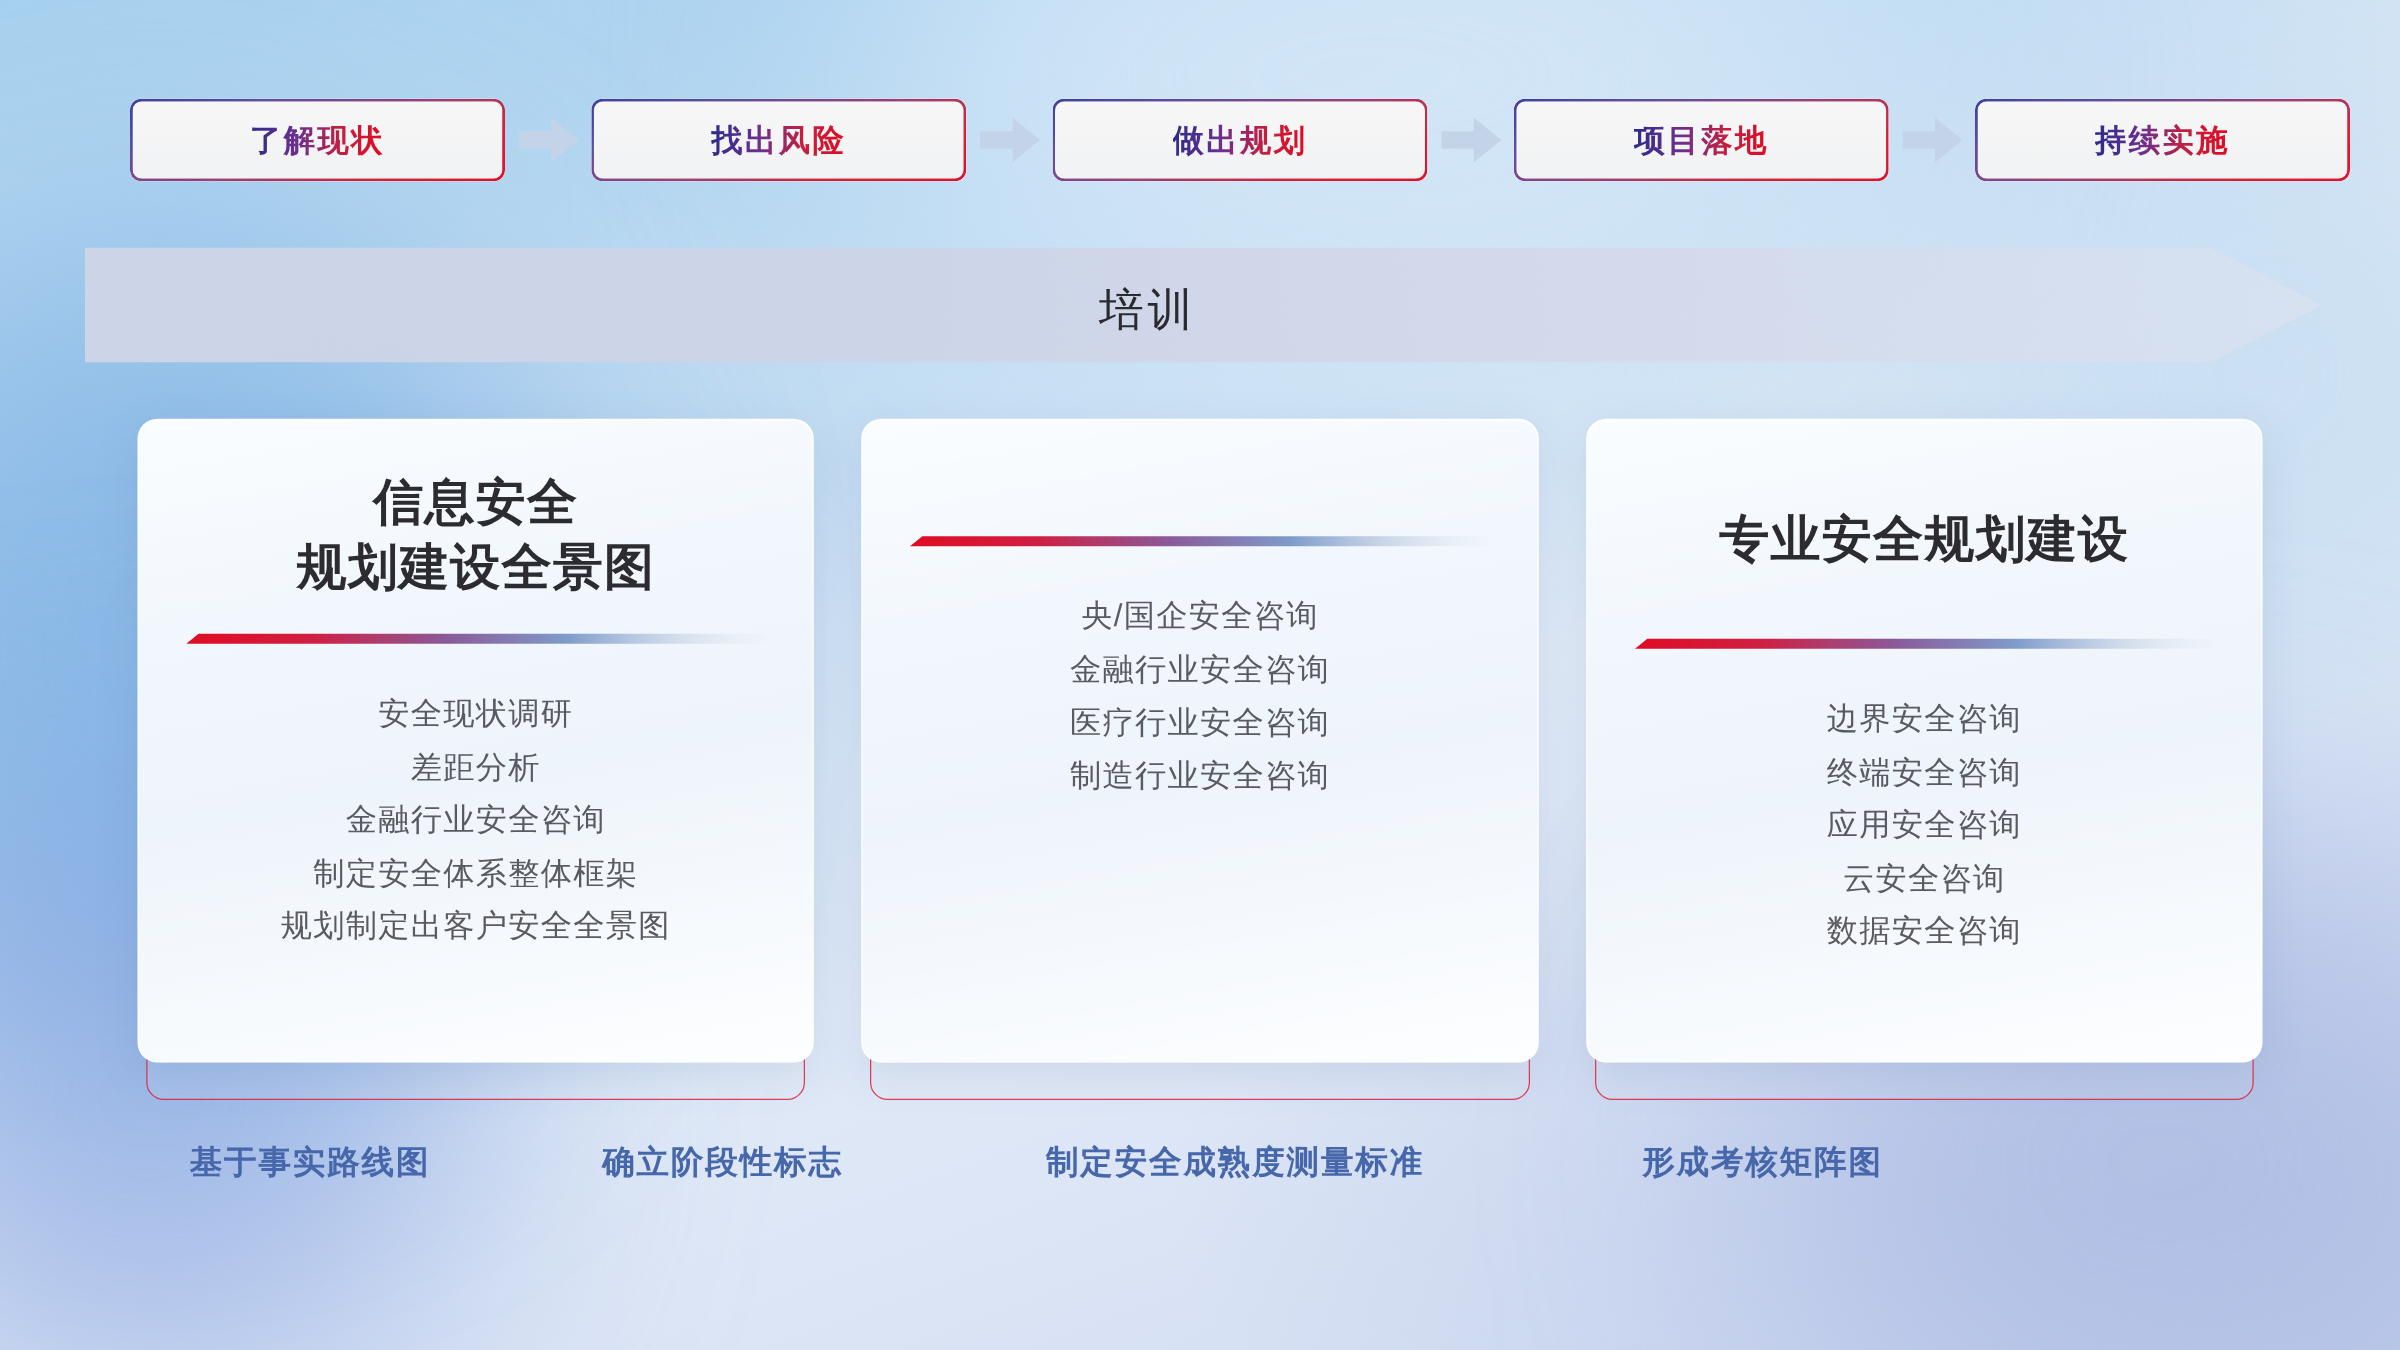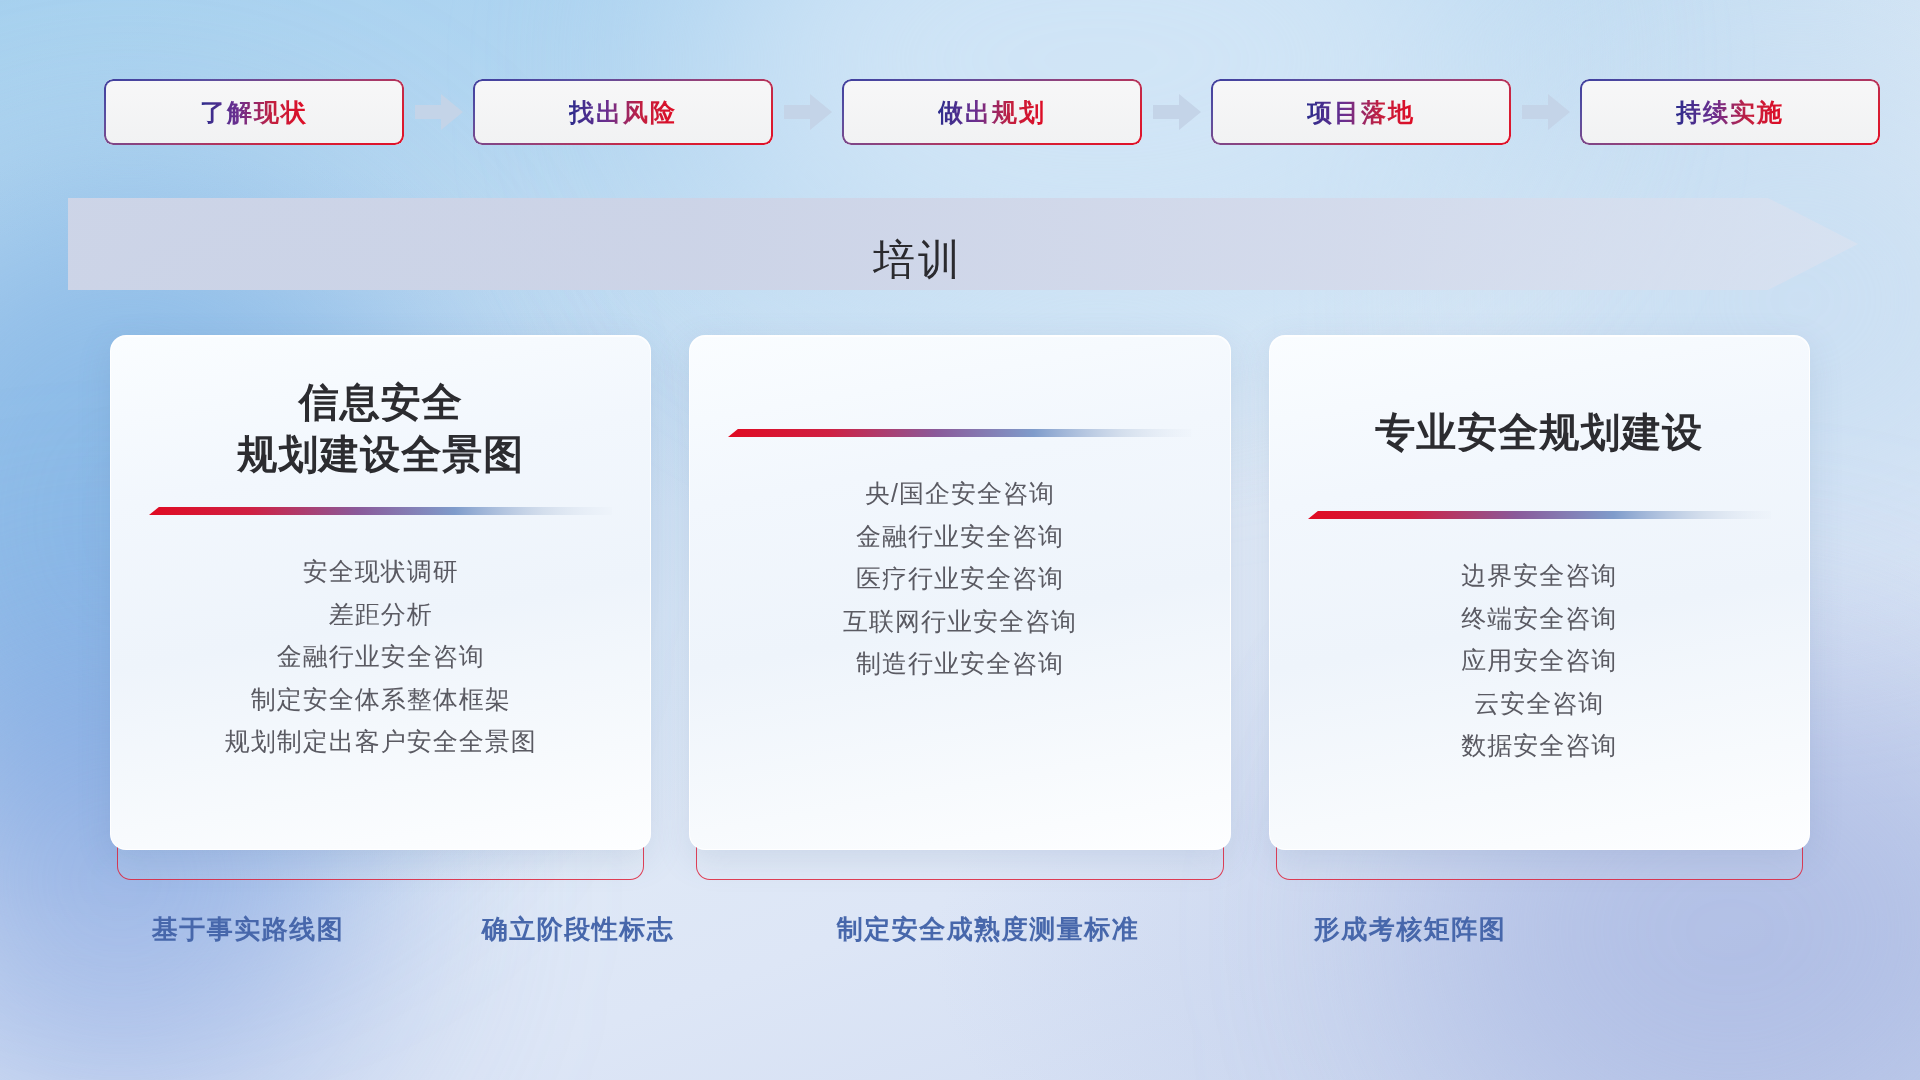--- a/index.html
+++ b/index.html
@@ -97,27 +97,27 @@
     position: absolute;
     left: 68px;
     top: 198px;
     width: 1790px;
     height: 92px;
   }
   .banner svg { display: block; width: 100%; height: 100%; }
   .banner-label {
     position: absolute;
     left: 0;
-    top: 16px;
+    top: 4px;
     width: 1700px;
     height: 92px;
     display: flex;
     align-items: center;
     justify-content: center;
-    font-size: 42px;
+    font-size: 36px;
     font-weight: 500;
     color: #2b2b2f;
     letter-spacing: 3px;
   }
 
   
   .cards {
     position: absolute;
     left: 110px;
     top: 335px;
@@ -322,21 +322,20 @@
                 <stop offset="100%" stop-color="#dfe7f1" stop-opacity="0.10"></stop>
               </linearGradient>
             </defs>
             <path d="M0 9 L10 1 H470 L470 9 Z" fill="url(#divGrad2)"></path>
           </svg>
         </div>
         <div class="card-list">
           <div class="card-list-item">央/国企安全咨询</div>
           <div class="card-list-item">金融行业安全咨询</div>
           <div class="card-list-item">医疗行业安全咨询</div>
-          <div class="card-list-item">互联网行业安全咨询</div>
           <div class="card-list-item">制造行业安全咨询</div>
         </div>
       </div>
     </div>
 
     <div class="card-wrap">
       <div class="card-accent"></div>
       <div class="card">
         <div class="card-title" style="padding-top:30px;">
           <span class="line">专业安全规划建设</span>

